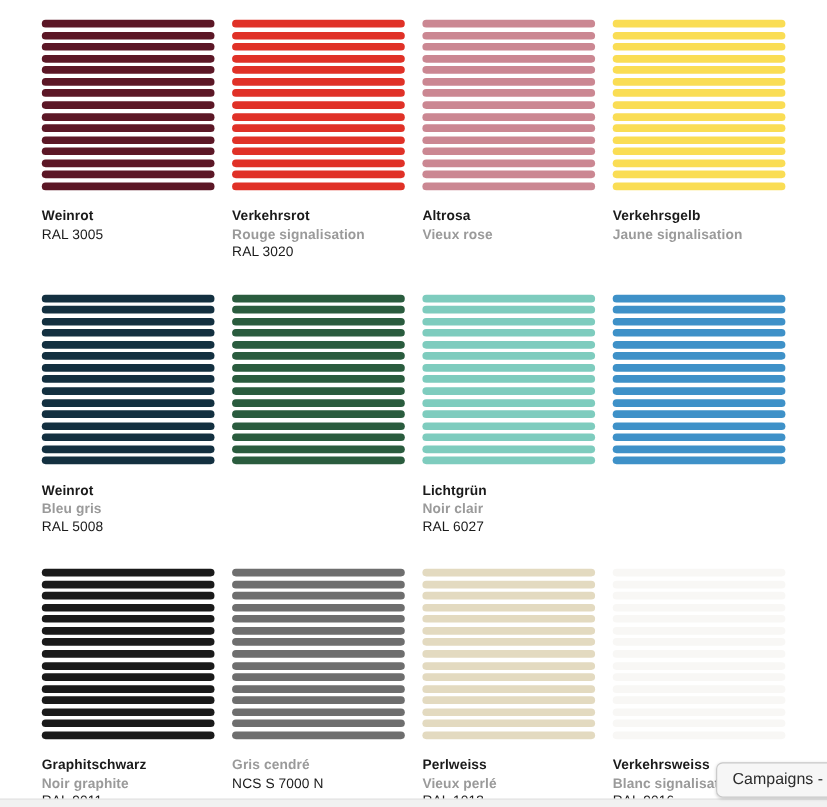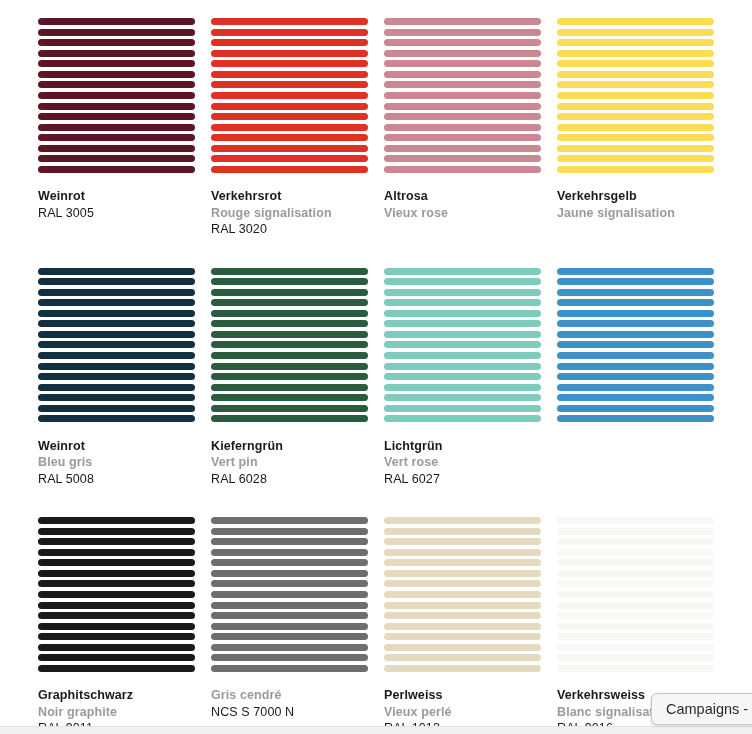--- a/index.html
+++ b/index.html
@@ -245,25 +245,20 @@
           <div class="stripe" style="background: rgb(42, 92, 62);"></div>
           <div class="stripe" style="background: rgb(42, 92, 62);"></div>
           <div class="stripe" style="background: rgb(42, 92, 62);"></div>
           <div class="stripe" style="background: rgb(42, 92, 62);"></div>
           <div class="stripe" style="background: rgb(42, 92, 62);"></div>
           <div class="stripe" style="background: rgb(42, 92, 62);"></div>
           <div class="stripe" style="background: rgb(42, 92, 62);"></div>
           <div class="stripe" style="background: rgb(42, 92, 62);"></div>
           <div class="stripe" style="background: rgb(42, 92, 62);"></div>
         </div>
-        <div class="swatch-labels">
-          <div class="swatch-name-de">Kieferngrün</div>
-          <div class="swatch-name-fr">Vert pin</div>
-          <div class="swatch-code">RAL 6028</div>
-        </div>
       </div>
       <div class="swatch-card">
         <div class="swatch-stripes">
           <div class="stripe" style="background: rgb(126, 204, 190);"></div>
           <div class="stripe" style="background: rgb(126, 204, 190);"></div>
           <div class="stripe" style="background: rgb(126, 204, 190);"></div>
           <div class="stripe" style="background: rgb(126, 204, 190);"></div>
           <div class="stripe" style="background: rgb(126, 204, 190);"></div>
           <div class="stripe" style="background: rgb(126, 204, 190);"></div>
           <div class="stripe" style="background: rgb(126, 204, 190);"></div>
@@ -271,21 +266,21 @@
           <div class="stripe" style="background: rgb(126, 204, 190);"></div>
           <div class="stripe" style="background: rgb(126, 204, 190);"></div>
           <div class="stripe" style="background: rgb(126, 204, 190);"></div>
           <div class="stripe" style="background: rgb(126, 204, 190);"></div>
           <div class="stripe" style="background: rgb(126, 204, 190);"></div>
           <div class="stripe" style="background: rgb(126, 204, 190);"></div>
           <div class="stripe" style="background: rgb(126, 204, 190);"></div>
         </div>
         <div class="swatch-labels">
           <div class="swatch-name-de">Lichtgrün</div>
-          <div class="swatch-name-fr">Vert rose</div>
+          <div class="swatch-name-fr">Noir clair</div>
           <div class="swatch-code">RAL 6027</div>
         </div>
       </div>
       <div class="swatch-card">
         <div class="swatch-stripes">
           <div class="stripe" style="background: rgb(62, 145, 200);"></div>
           <div class="stripe" style="background: rgb(62, 145, 200);"></div>
           <div class="stripe" style="background: rgb(62, 145, 200);"></div>
           <div class="stripe" style="background: rgb(62, 145, 200);"></div>
           <div class="stripe" style="background: rgb(62, 145, 200);"></div>

